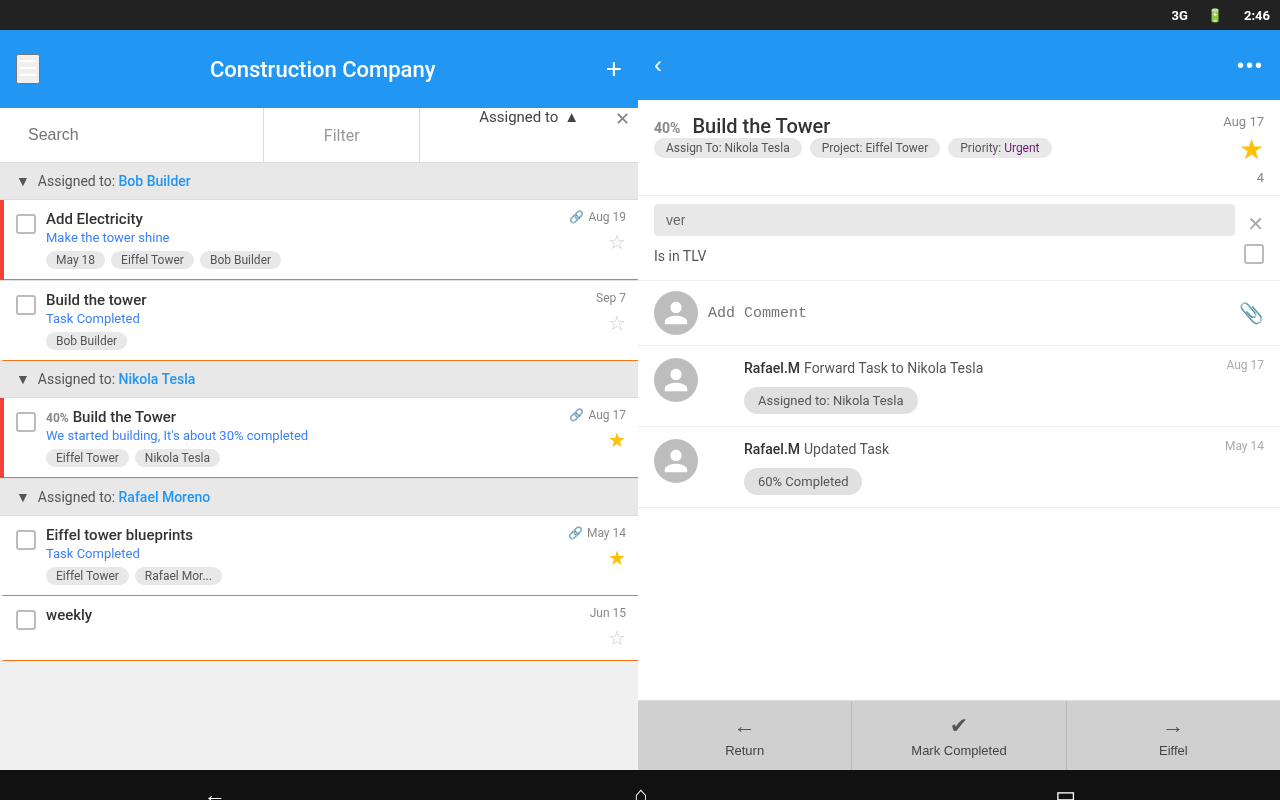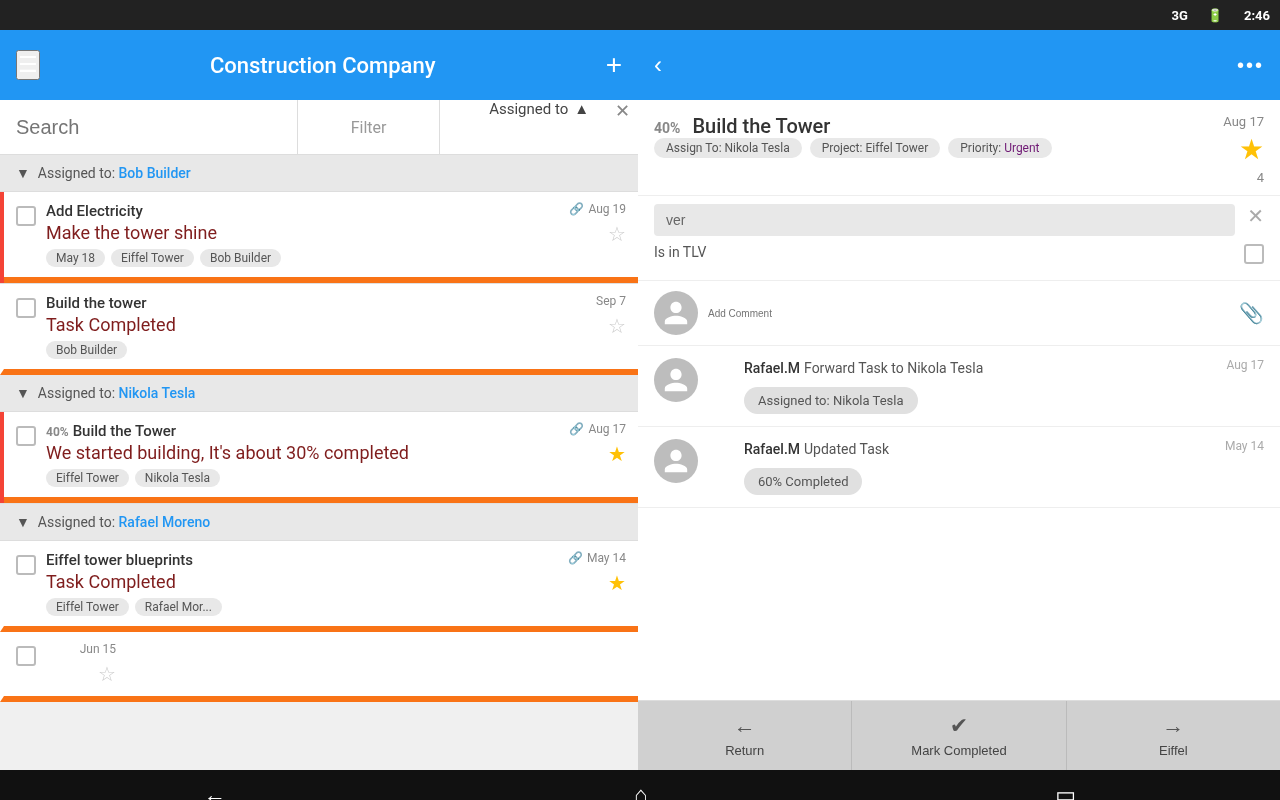--- a/index.html
+++ b/index.html
@@ -31,21 +31,21 @@
     .left-panel {
       width: 638px;
       height: 740px;
       display: flex;
       flex-direction: column;
       background: #f5f5f5;
     }
 
     
     .top-bar {
-      height: 70px;
+      height: 78px;
       background: #2196F3;
       display: flex;
       align-items: center;
       justify-content: space-between;
       padding: 0 16px;
       flex-shrink: 0;
     }
     .top-bar-title {
       color: #fff;
       font-size: 22px;
@@ -65,22 +65,22 @@
       display: flex;
       height: 55px;
       background: #fff;
       border-bottom: 1px solid #ddd;
       flex-shrink: 0;
     }
     .search-box {
       flex: 1;
       border: none;
       outline: none;
-      padding: 0 16px;
-      font-size: 20px;
+      padding: 0 28px;
+      font-size: 16px;
       color: #999;
       border-right: 1px solid #ddd;
     }
     .filter-box {
       flex: 1;
       display: flex;
       align-items: center;
       justify-content: center;
       font-size: 16px;
       color: #999;
@@ -123,38 +123,38 @@
       cursor: pointer;
     }
     .group-header-arrow { color: #555; margin-right: 8px; font-size: 14px; }
     .group-label { font-size: 14px; color: #555; }
     .group-label span { color: #2196F3; font-weight: 500; }
 
     
     .task-item {
       display: flex;
       background: #fff;
-      border-bottom: 6px solid #f97316;
+      border-bottom: 1px solid #f97316;
       padding: 10px 12px;
       align-items: flex-start;
       position: relative;
     }
     .task-item.no-accent { border-left: 4px solid transparent; }
     .task-checkbox {
       width: 20px;
       height: 20px;
       border: 2px solid #bbb;
       border-radius: 3px;
       margin-right: 10px;
       margin-top: 4px;
       flex-shrink: 0;
     }
     .task-content { flex: 1; }
     .task-title { font-size: 15px; color: #333; font-weight: 500; margin-bottom: 2px; }
-    .task-subtitle { font-size: 18px; color: #7f1d1d; margin-bottom: 6px; }
+    .task-subtitle { font-size: 13px; color: #3b82f6; margin-bottom: 6px; }
     .task-tags { display: flex; gap: 6px; flex-wrap: wrap; }
     .task-tag {
       background: #e8e8e8;
       border-radius: 12px;
       padding: 2px 10px;
       font-size: 12px;
       color: #555;
     }
     .task-right {
       display: flex;
@@ -215,21 +215,21 @@
     .badge-4 { font-size: 13px; color: #888; text-align: center; }
 
     
     .custom-fields {
       padding: 8px 16px;
       border-bottom: 1px solid #eee;
       background: #fff;
     }
     .custom-field-row {
       display: flex;
-      align-items: flex-start;
+      align-items: flex-end;
       margin-bottom: 8px;
       gap: 12px;
     }
     .custom-field-input {
       flex: 1;
       background: #e8e8e8;
       border: none;
       border-radius: 4px;
       padding: 8px 12px;
       font-size: 14px;
@@ -266,23 +266,24 @@
       display: flex;
       align-items: center;
       justify-content: center;
       flex-shrink: 0;
     }
     .avatar svg { width: 28px; height: 28px; fill: #fff; }
     .comment-input {
       flex: 1;
       border: none;
       outline: none;
-      font-size: 10px;
+      font-size: 15px;
       color: #c2410c;
       background: transparent;
+      font-family: Liberation Mono, monospace;
     }
     .attach-icon { font-size: 20px; color: #aaa; cursor: pointer; }
 
     .comment-entry {
       display: flex;
       padding: 12px 16px;
       border-bottom: 1px solid #eee;
       gap: 10px;
     }
     .comment-body { flex: 1; margin-left: 36px; }
@@ -476,20 +477,23 @@
           <div class="task-date">
             <span>🔗</span>
             <span>May 14</span>
           </div>
           <span class="star filled">★</span>
         </div>
       </div>
 
       <div class="task-item no-accent">
         <div class="task-checkbox"></div>
+        <div class="task-content">
+          <div class="task-title">weekly</div>
+        </div>
         <div class="task-right">
           <div class="task-date">
             <span>Jun 15</span>
           </div>
           <span class="star">☆</span>
         </div>
       </div>
 
     </div>
   </div>

